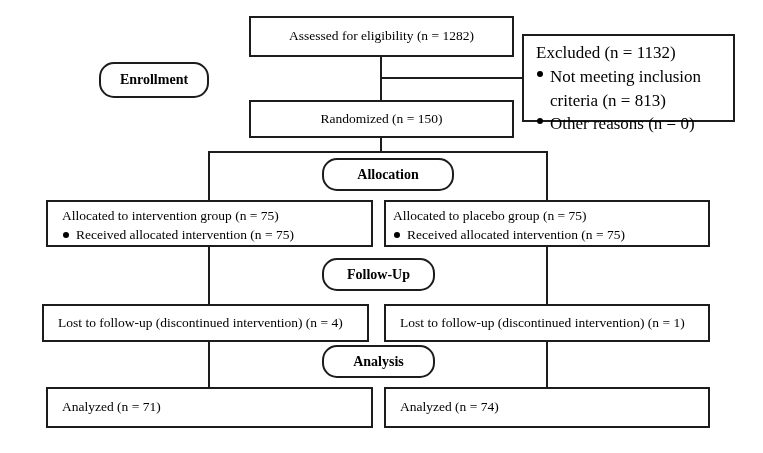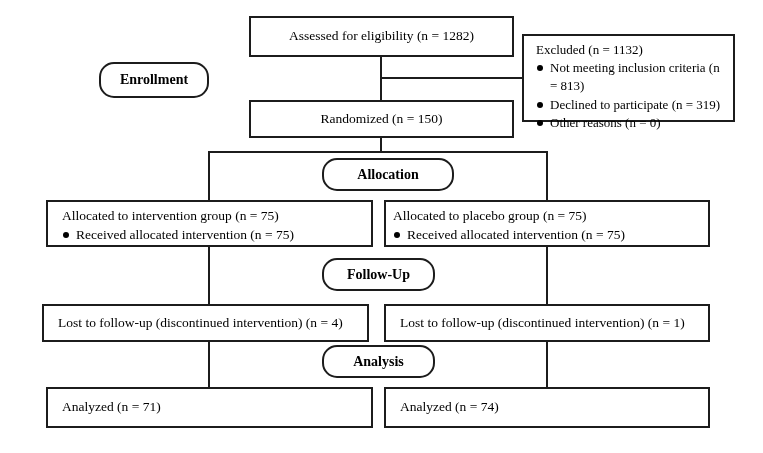--- a/index.html
+++ b/index.html
@@ -77,29 +77,25 @@
   <div class="line" style="left:518px; top:151px; width:2px; height:50px;"></div>
   <div class="line" style="left:180px; top:246px; width:2px; height:58px;"></div>
   <div class="line" style="left:518px; top:246px; width:2px; height:58px;"></div>
   <div class="line" style="left:180px; top:340px; width:2px; height:47px;"></div>
   <div class="line" style="left:518px; top:340px; width:2px; height:47px;"></div>
 
   <div class="box center" style="left:221px; top:16px; width:265px; height:41px;">
     <span>Assessed for eligibility (n = 1282)</span>
   </div>
 
-  <div class="box multi" style="left:494px; top:34px; width:213px; height:88px; font-size:13px;">
+  <div class="box multi" style="left:494px; top:34px; width:213px; height:88px; font-size:17px;">
     <div>Excluded (n = 1132)</div>
     <div class="bullet-row">
       <span class="bullet-dot"></span>
       <span>Not meeting inclusion criteria (n = 813)</span>
-    </div>
-    <div class="bullet-row">
-      <span class="bullet-dot"></span>
-      <span>Declined to participate (n = 319)</span>
     </div>
     <div class="bullet-row">
       <span class="bullet-dot"></span>
       <span>Other reasons (n = 0)</span>
     </div>
   </div>
 
   <div class="box stage center" style="left:71px; top:62px; width:110px; height:36px;">
     <span>Enrollment</span>
   </div>

